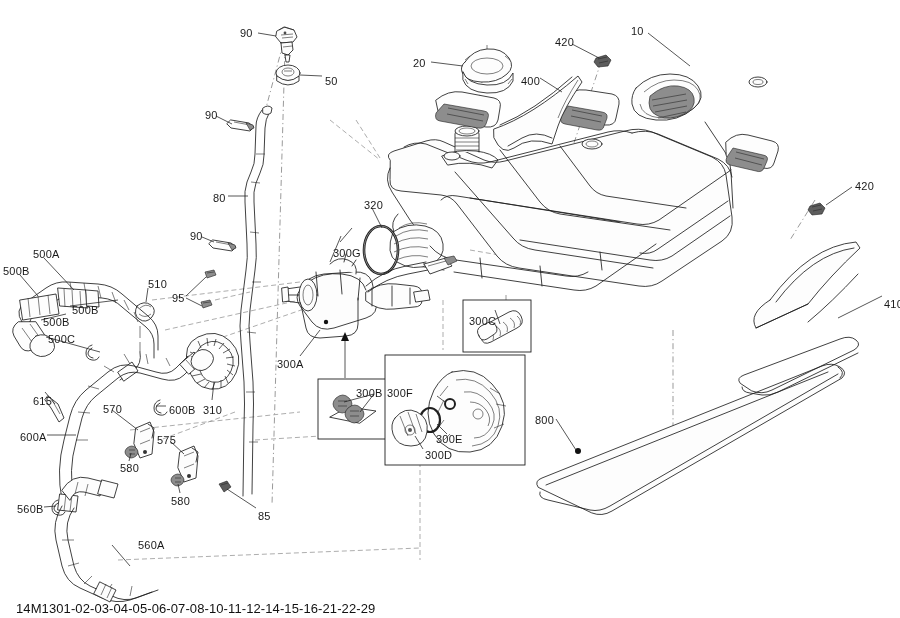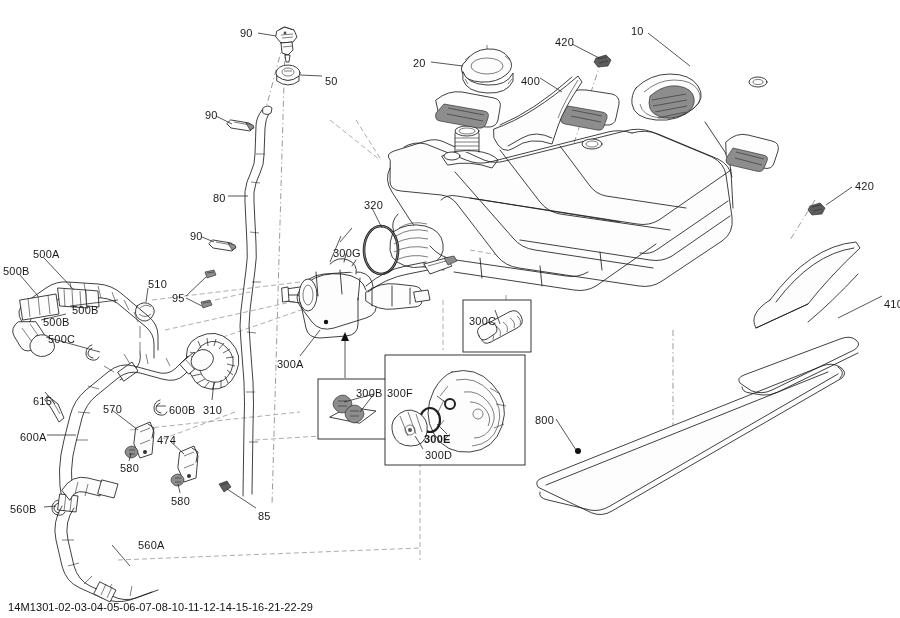--- a/index.html
+++ b/index.html
@@ -37,22 +37,22 @@
     padding:3px 4px 4px 4px;
     font-size:9px;
     line-height:10.5px;
     color:#111;
   }
   #note div{white-space:nowrap;}
 
   
   #footer{
     position:absolute;
-    left:8px;top:601px;
-    font-size:11px;
+    left:16px;top:601px;
+    font-size:13px;
     color:#111;
     letter-spacing:.1px;
     white-space:nowrap;
   }
 </style>
 </head>
 <body>
 
 <div id="sheet">
 
@@ -534,28 +534,28 @@
       <div class="lbl" style="left: 48px; top: 334px;">500C</div>
       <div class="lbl" style="left: 148px; top: 279px;">510</div>
       <div class="lbl" style="left: 172px; top: 293px;">95</div>
       <div class="lbl" style="left: 33px; top: 385px; margin-top: 11px;">615</div>
       <div class="lbl" style="left: 169px; top: 405px; text-align: center;">600B</div>
       <div class="lbl" style="left: 203px; top: 405px;">310</div>
       <div class="lbl" style="left: 277px; top: 359px;">300A</div>
       <div class="lbl" style="left: 356px; top: 388px;">300B</div>
       <div class="lbl" style="left: 469px; top: 316px;">300C</div>
       <div class="lbl" style="left: 387px; top: 388px;">300F</div>
-      <div class="lbl" style="left: 424px; top: 434px; font-weight: bold;">300E</div>
+      <div class="lbl" style="left: 436px; top: 434px;">300E</div>
       <div class="lbl" style="left: 425px; top: 450px;">300D</div>
       <div class="lbl" style="left: 103px; top: 404px;">570</div>
       <div class="lbl" style="left: 120px; top: 463px;">580</div>
-      <div class="lbl" style="left: 157px; top: 435px;">474</div>
+      <div class="lbl" style="left: 157px; top: 435px;">575</div>
       <div class="lbl" style="left: 171px; top: 496px;">580</div>
       <div class="lbl" style="left: 20px; top: 432px;">600A</div>
-      <div class="lbl" style="left: 10px; top: 504px;">560B</div>
+      <div class="lbl" style="left: 17px; top: 504px;">560B</div>
       <div class="lbl" style="left: 104px; top: 540px; margin-left: 34px;">560A</div>
       <div class="lbl" style="left: 258px; top: 511px;">85</div>
       <div class="lbl" style="left: 535px; top: 415px;">800</div>
     </div>
 
   <div id="footer">14M1301-02-03-04-05-06-07-08-10-11-12-14-15-16-21-22-29</div>
 
 </div>
 
 </body></html>

